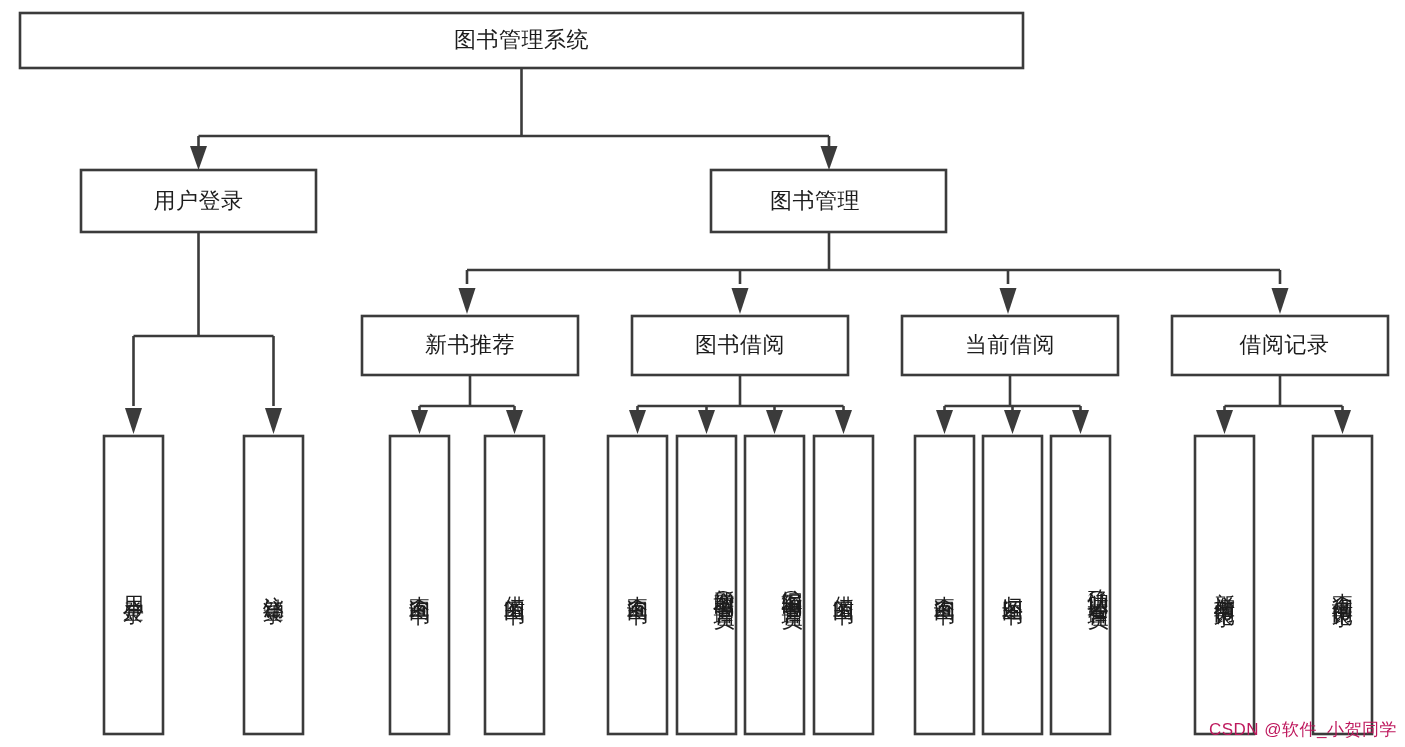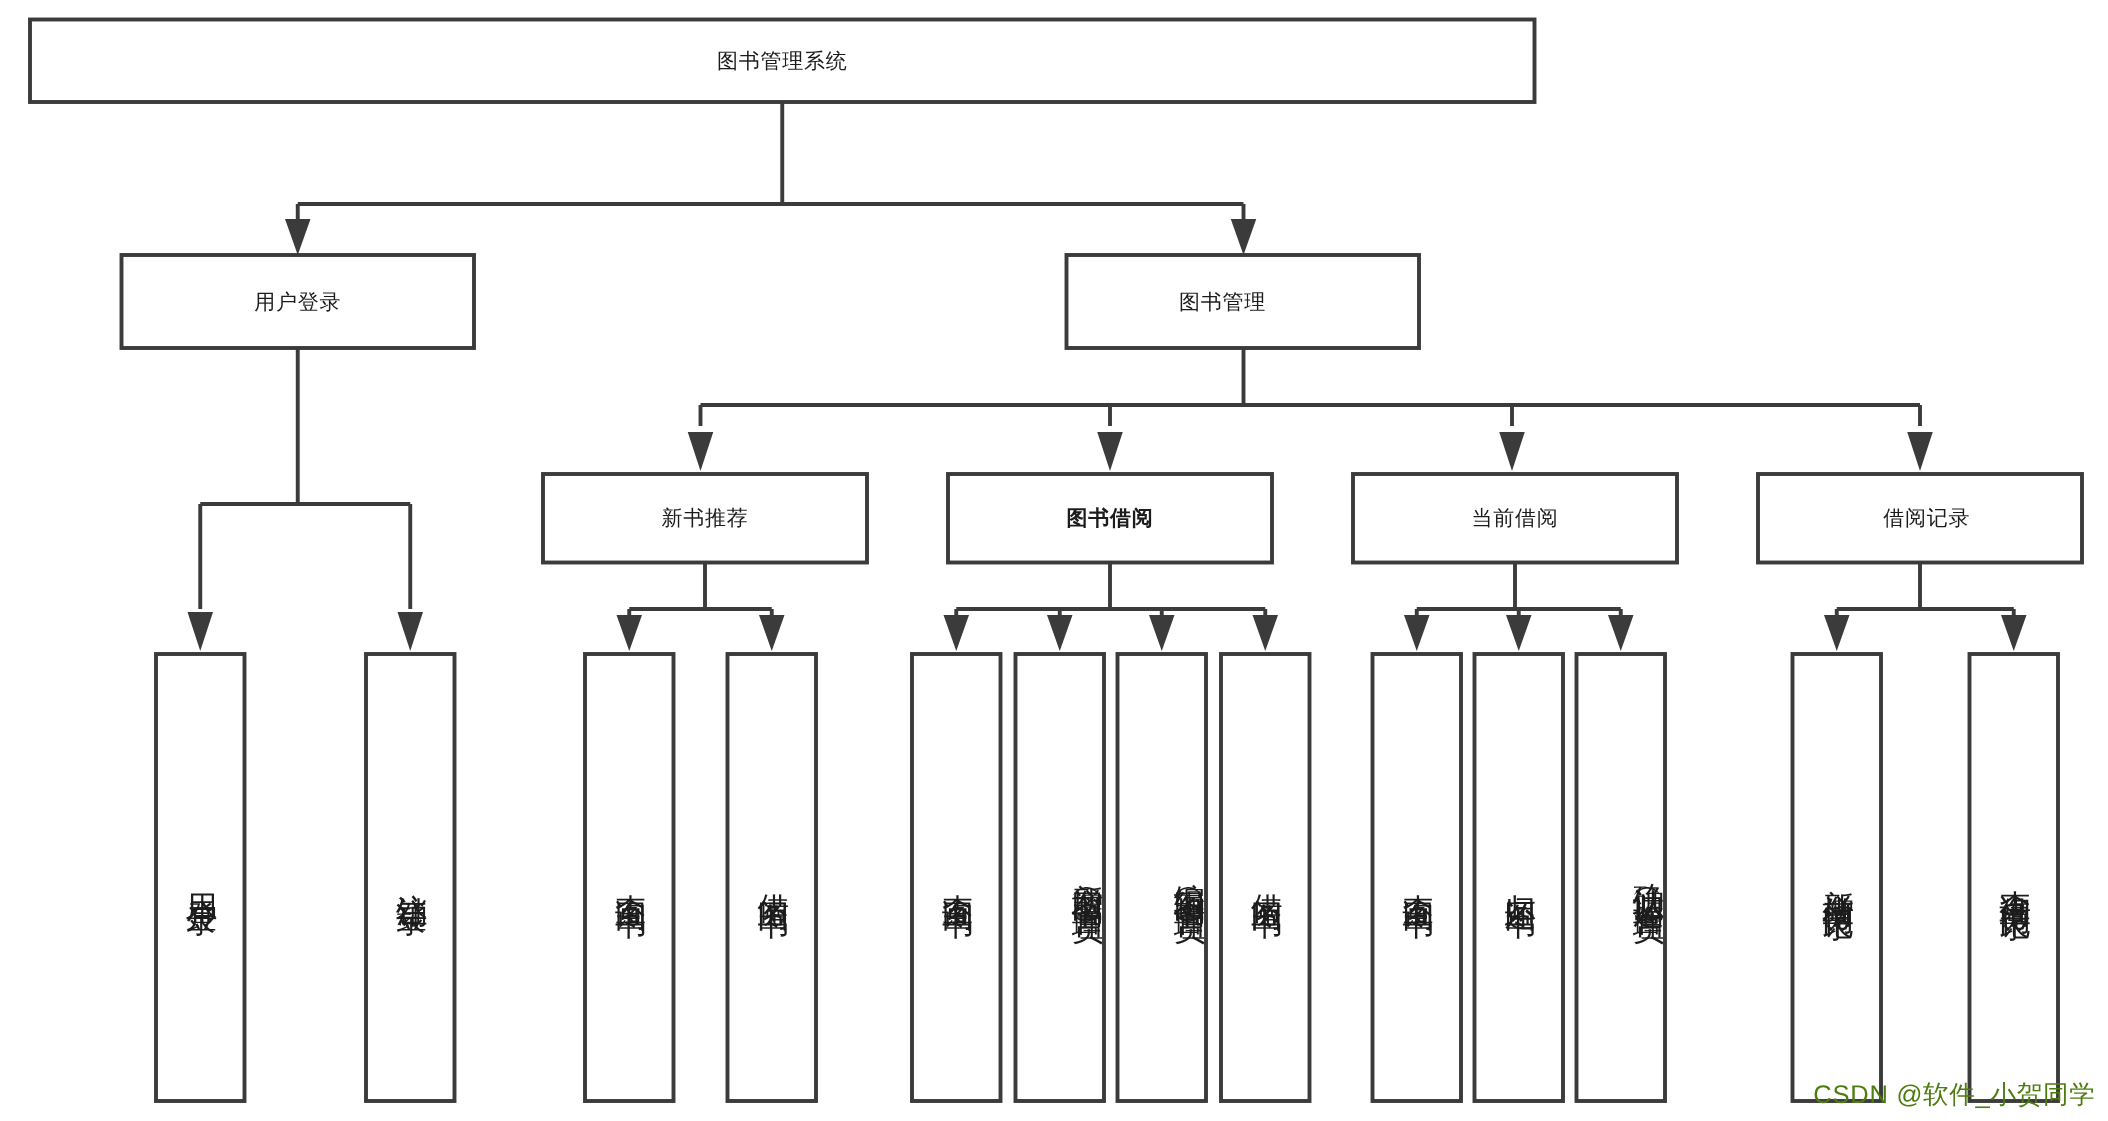--- a/index.html
+++ b/index.html
@@ -43,40 +43,40 @@
     position: absolute;
     display: flex;
     align-items: center;
     justify-content: center;
     color: #1c1c1c;
     font-family: "Liberation Sans", "DejaVu Sans", sans-serif;
     pointer-events: none;
     box-sizing: border-box;
   }
   .node-label.horizontal {
-    font-size: 14px;
+    font-size: 22px;
     letter-spacing: 0.5px;
     line-height: 1.2;
     white-space: nowrap;
   }
   .node-label.vertical {
     writing-mode: vertical-rl;
     text-orientation: upright;
     font-size: 21px;
     letter-spacing: 3px;
     line-height: 1.15;
     align-items: center;
     justify-content: center;
   }
   .watermark {
     position: absolute;
     right: 8px;
     bottom: 6px;
     font-size: 17px;
-    color: #4d7c0f;
+    color: #be185d;
     font-family: "Liberation Sans", "DejaVu Sans", sans-serif;
     white-space: nowrap;
     letter-spacing: 0.5px;
     margin-top: 48px;
   }
 </style>
 </head>
 <body>
 
 <div id="diagram-root">
@@ -180,21 +180,21 @@
     <rect class="node-box" x="1195" y="436" width="59" height="298"></rect>
     <rect class="node-box" x="1313" y="436" width="59" height="298"></rect>
   </svg>
 
   <div class="node-label horizontal" style="left:20px; top:13px; width:1003px; height:55px;">图书管理系统</div>
 
   <div class="node-label horizontal" style="left:81px; top:170px; width:235px; height:62px;">用户登录</div>
   <div class="node-label horizontal" style="left:711px; top:170px; width:208px; height:62px;">图书管理</div>
 
   <div class="node-label horizontal" style="left:362px; top:316px; width:216px; height:59px;">新书推荐</div>
-  <div class="node-label horizontal" style="left:632px; top:316px; width:216px; height:59px;font-weight:bold;">图书借阅</div>
+  <div class="node-label horizontal" style="left:632px; top:316px; width:216px; height:59px;">图书借阅</div>
   <div class="node-label horizontal" style="left:902px; top:316px; width:216px; height:59px;">当前借阅</div>
   <div class="node-label horizontal" style="left:1172px; top:316px; width:225px; height:59px;">借阅记录</div>
 
   <div class="node-label vertical" style="left:104px; top:436px; width:59px; height:298px;">用户登录</div>
   <div class="node-label vertical" style="left:244px; top:436px; width:59px; height:298px;">注销登录</div>
   <div class="node-label vertical" style="left:390px; top:436px; width:59px; height:298px;">查询图书</div>
   <div class="node-label vertical" style="left:485px; top:436px; width:59px; height:298px;">借阅图书</div>
   <div class="node-label vertical" style="left:608px; top:436px; width:59px; height:298px;">查询图书</div>
   <div class="node-label vertical" style="left:677px; top:440px; width:59px; height:290px; align-items:flex-start;">新增图书（管理员）</div>
   <div class="node-label vertical" style="left:745px; top:440px; width:59px; height:290px; align-items:flex-start;">编辑图书（管理员）</div>

